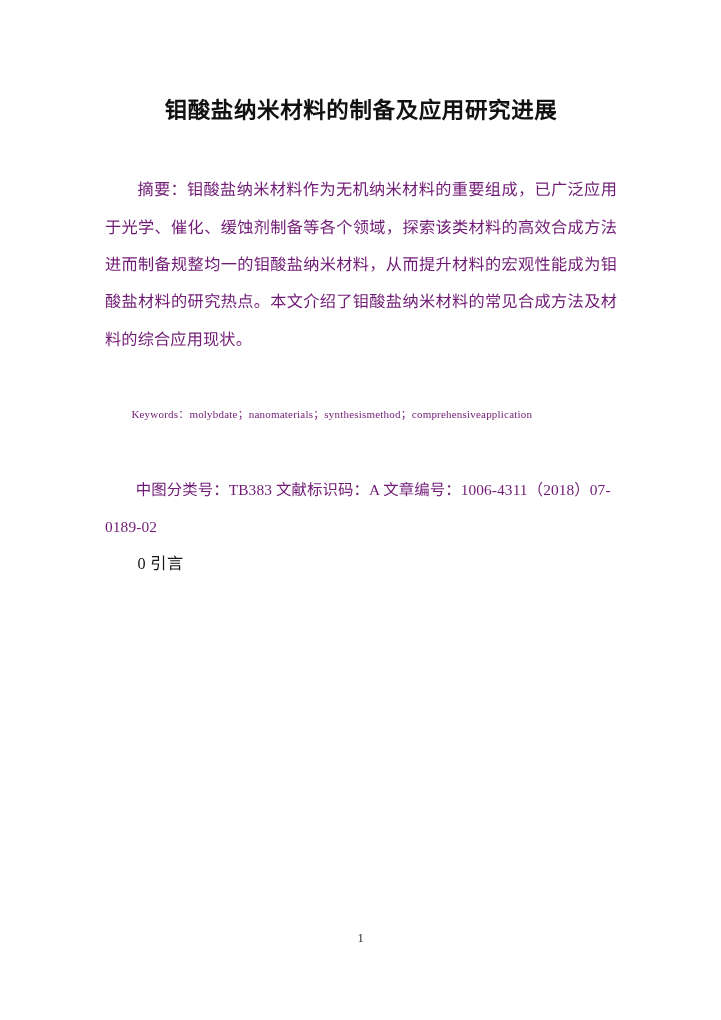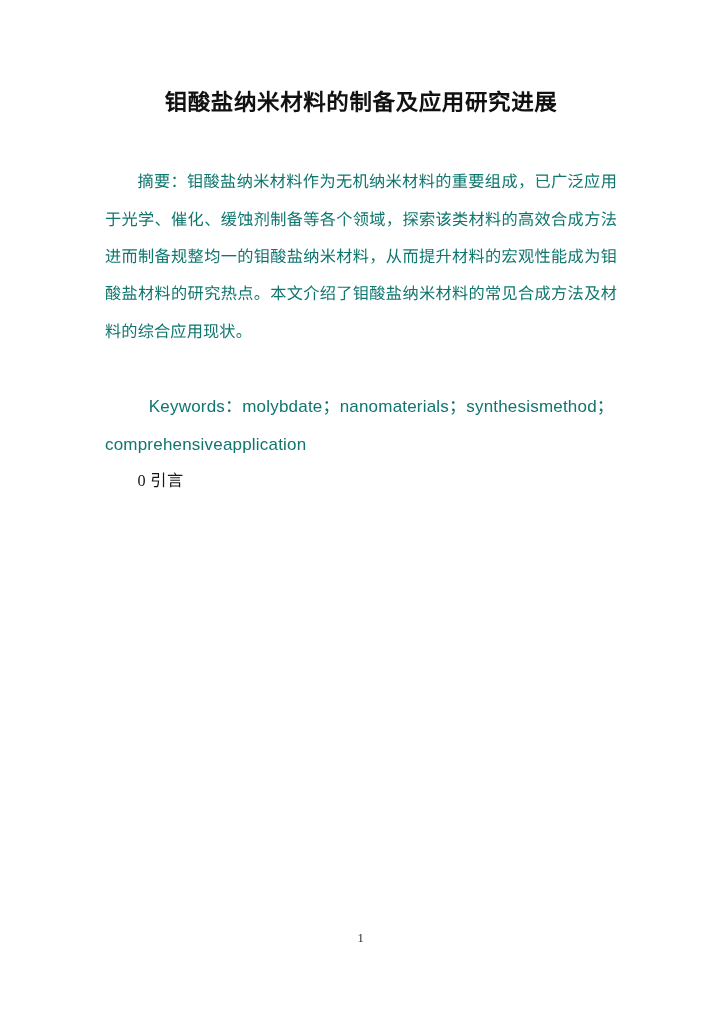--- a/index.html
+++ b/index.html
@@ -31,55 +31,55 @@
     width: 512px;
   }
 
   
   .doc-title {
     font-size: 22.5px;
     font-weight: bold;
     text-align: center;
     letter-spacing: 0.6px;
     line-height: 1.3;
-    margin: 0;
+    margin: 8px;
     padding-top: 88px;
     color: #111111;
   }
 
   
   .para {
     font-size: 16.2px;
     line-height: 37.4px;
     text-align: justify;
     text-justify: inter-ideograph;
     text-align-last: left;
     margin: 0;
     letter-spacing: 0.15px;
-    color: #0f766e;
+    color: #701a75;
     word-break: break-all;
   }
   .para.indent {
     text-indent: 2em;
   }
 
   
   .gap-abstract   { margin-top: 47px; }
   .gap-keywords   { margin-top: 37px; }
   .gap-enkeywords { margin-top: 37px; }
   .gap-classify   { margin-top: 37px; }
   .gap-heading    { margin-top: 38px; font-family: Liberation Serif, serif; }
   .gap-body       { margin-top: 36px; }
 
   
   .para.mono {
-    font-family: Liberation Sans, sans-serif;
-    font-size: 17px;
+    font-family: Liberation Serif, serif;
+    font-size: 11px;
     letter-spacing: 0.2px;
-    text-align: center;
+    text-align: right;
   }
   .para.mono.indent {
     text-indent: 2.4em;
   }
 
   
   .para.classify {
     font-size: 15.4px;
     text-align: left;
     letter-spacing: 0.1px;
@@ -117,20 +117,21 @@
 <div class="page">
   <div class="content">
 
     <h1 class="doc-title">钼酸盐纳米材料的制备及应用研究进展</h1>
 
     <p class="para indent gap-abstract">摘要：钼酸盐纳米材料作为无机纳米材料的重要组成，已广泛应用于光学、催化、缓蚀剂制备等各个领域，探索该类材料的高效合成方法进而制备规整均一的钼酸盐纳米材料，从而提升材料的宏观性能成为钼酸盐材料的研究热点。本文介绍了钼酸盐纳米材料的常见合成方法及材料的综合应用现状。</p>
 
 
     <p class="para mono indent gap-enkeywords">Keywords：molybdate；nanomaterials；synthesismethod；comprehensiveapplication</p>
 
+    <p class="para classify indent gap-classify">中图分类号：TB383 文献标识码：A 文章编号：1006-4311（2018）07-0189-02</p>
 
     <h2 class="section-heading gap-heading">0 引言</h2>
 
 
   </div>
 
   <div class="page-number">1</div>
 </div>
 
 </body></html>

